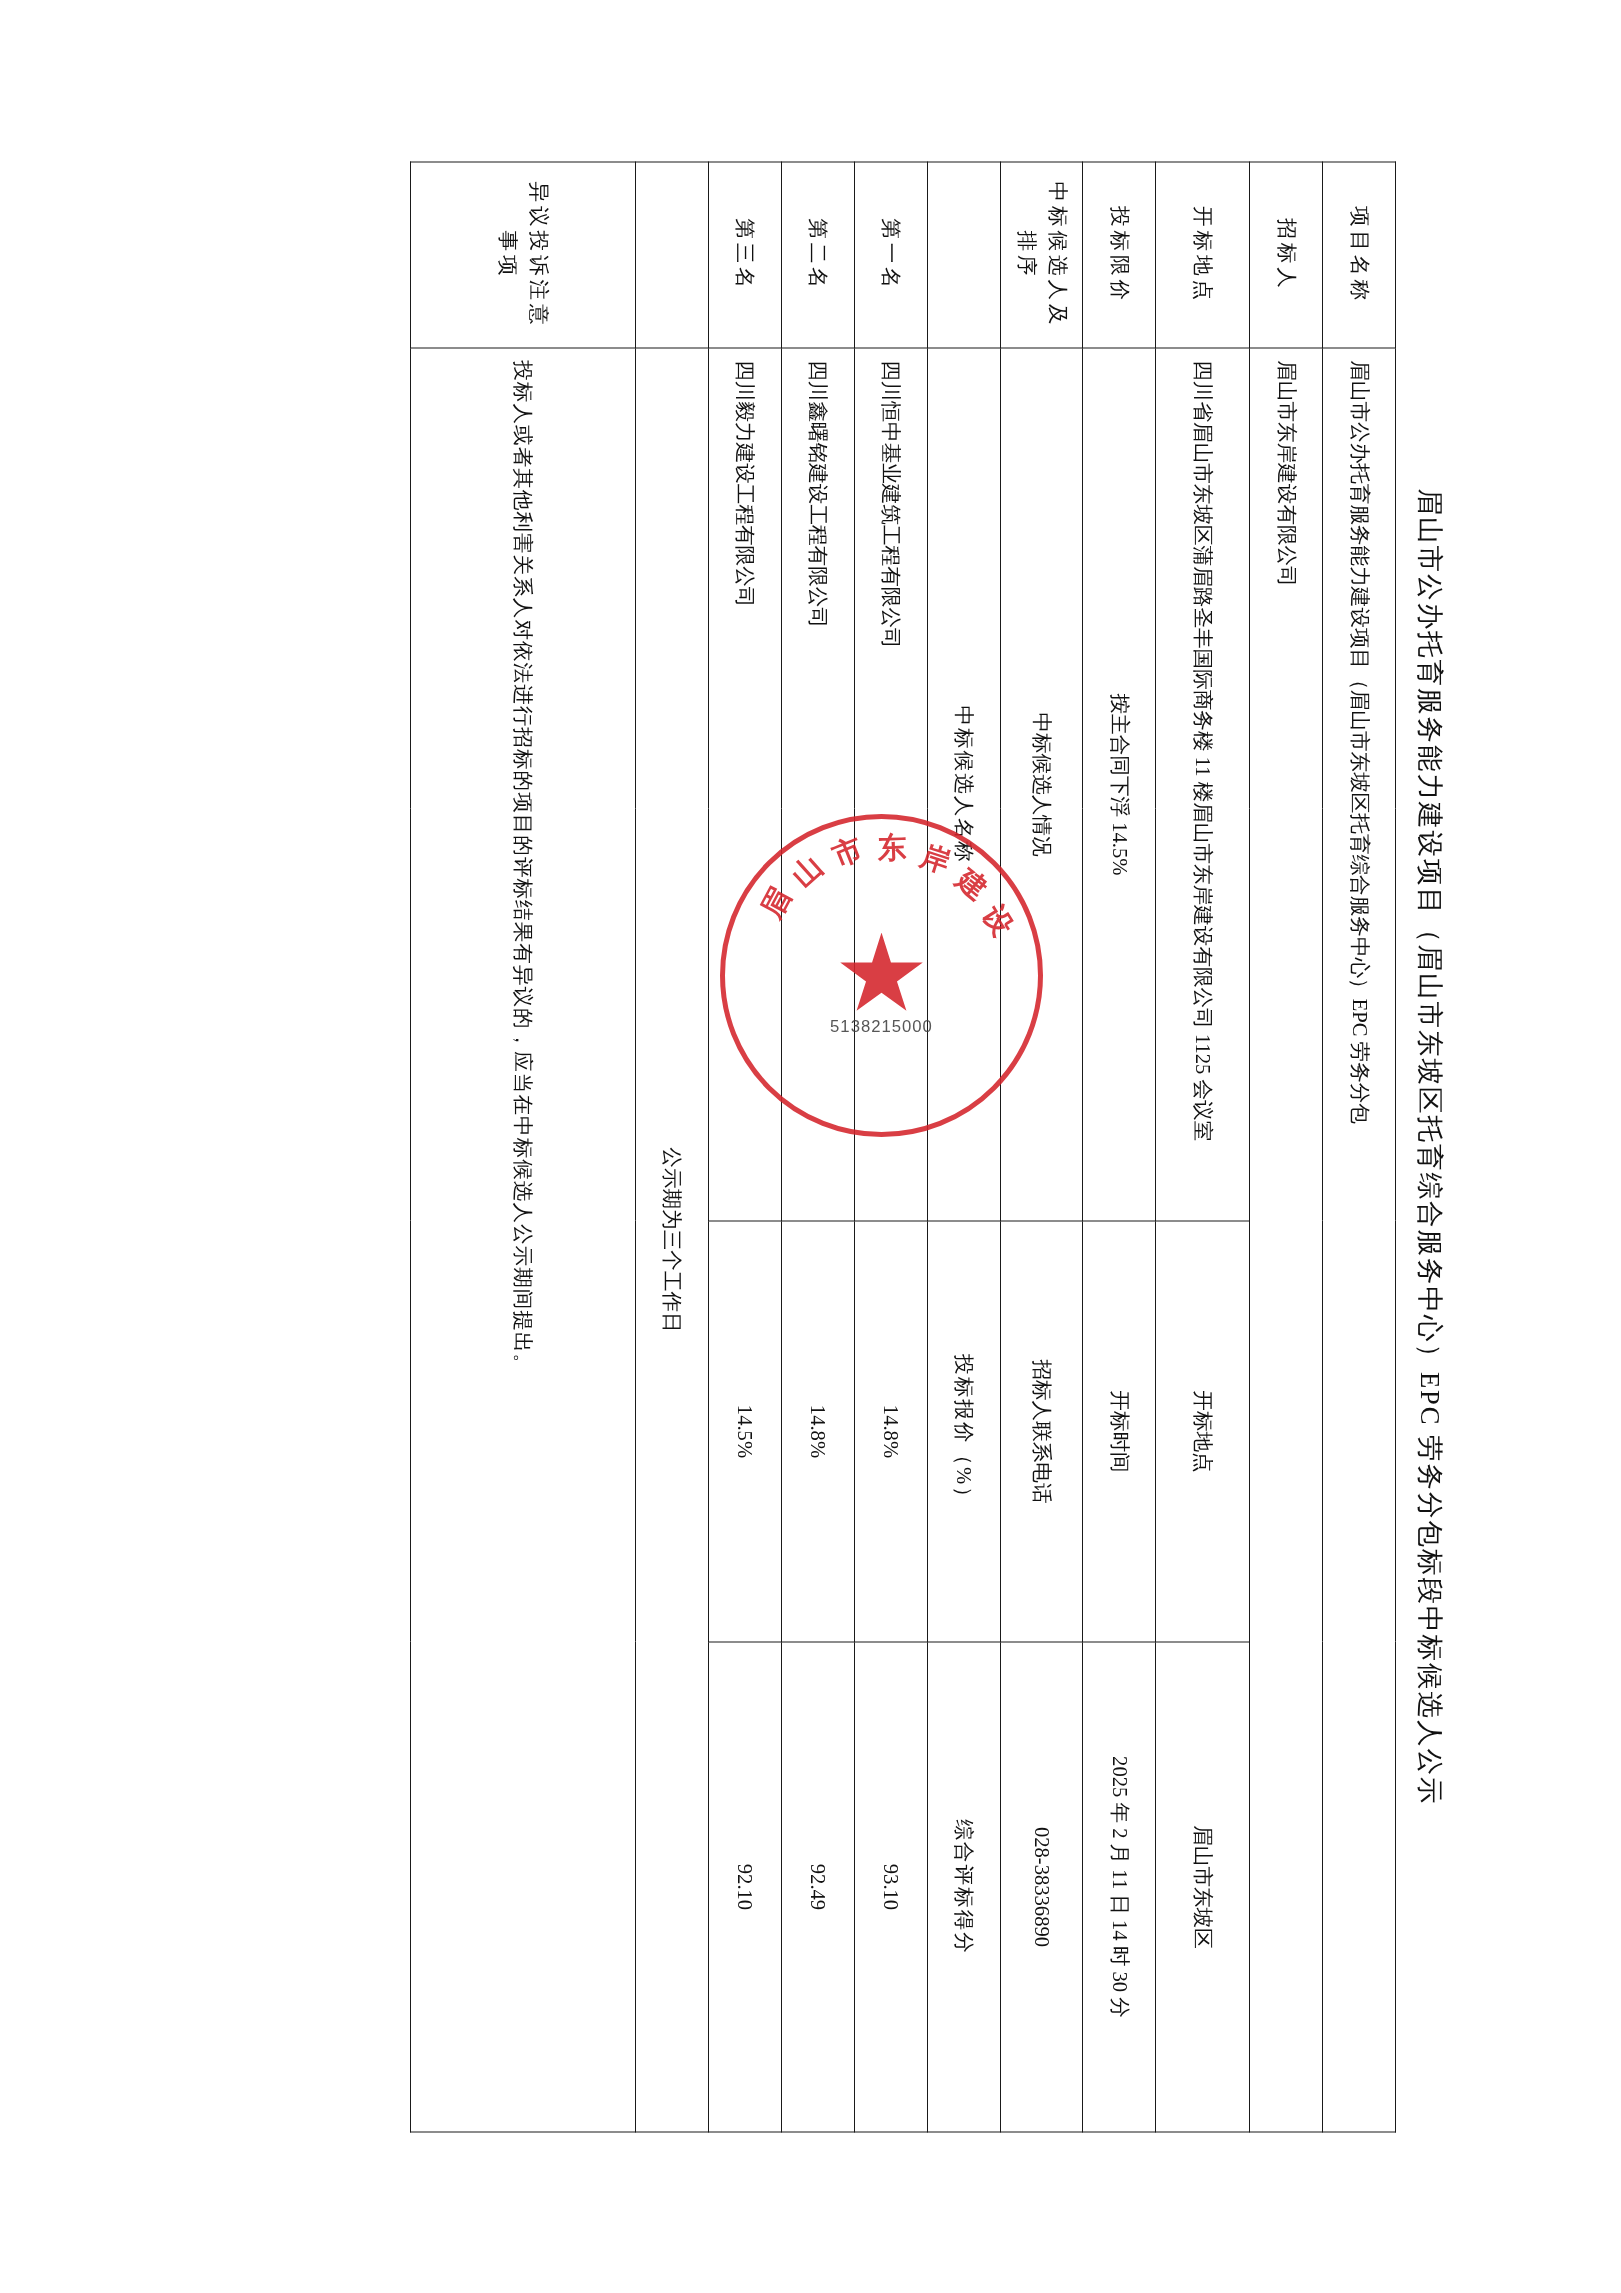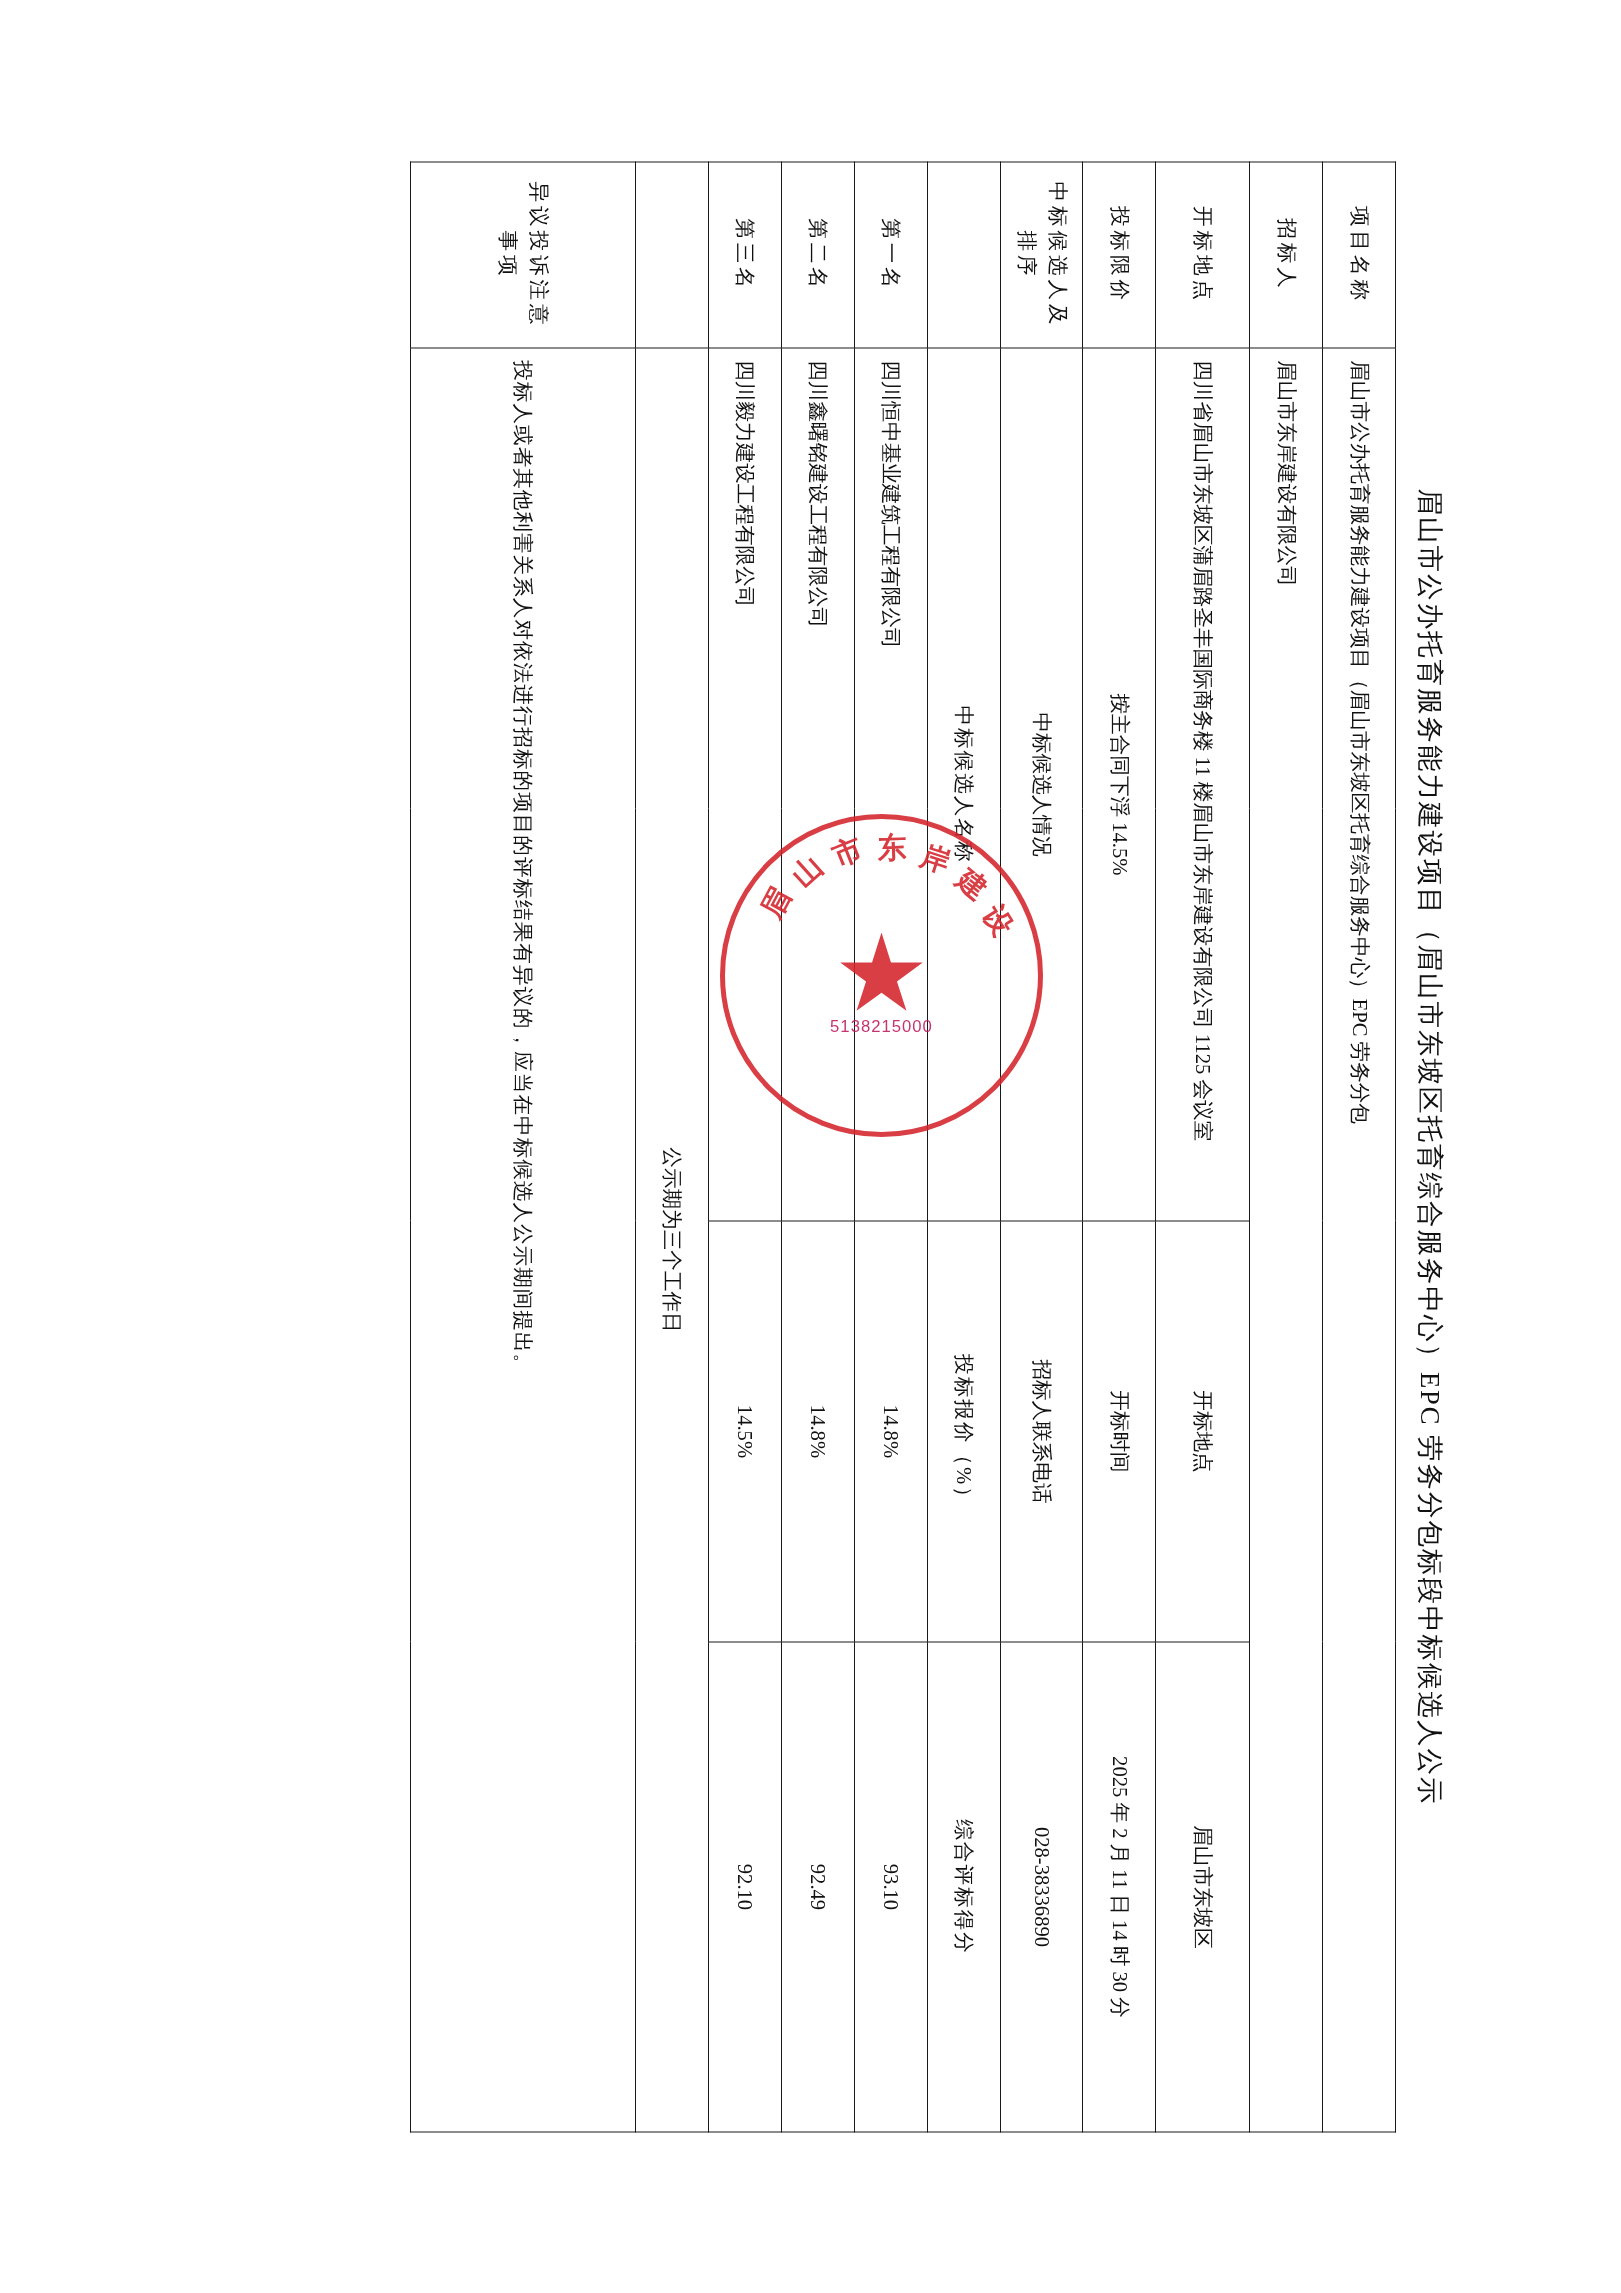--- a/index.html
+++ b/index.html
@@ -121,21 +121,21 @@
     font-weight: bold;
     transform-origin: 0 0;
     white-space: nowrap;
   }
   #seal .code {
     position: absolute;
     left: 50%;
     top: 63%;
     transform: translateX(-50%);
     font-size: 16.7px;
-    color: #be185d;
+    color: #404040;
     letter-spacing: 1px;
     font-family: "Liberation Sans", sans-serif;
   }
 </style>
 </head>
 <body>
 
 <div id="page">
   <div id="rot">
 

